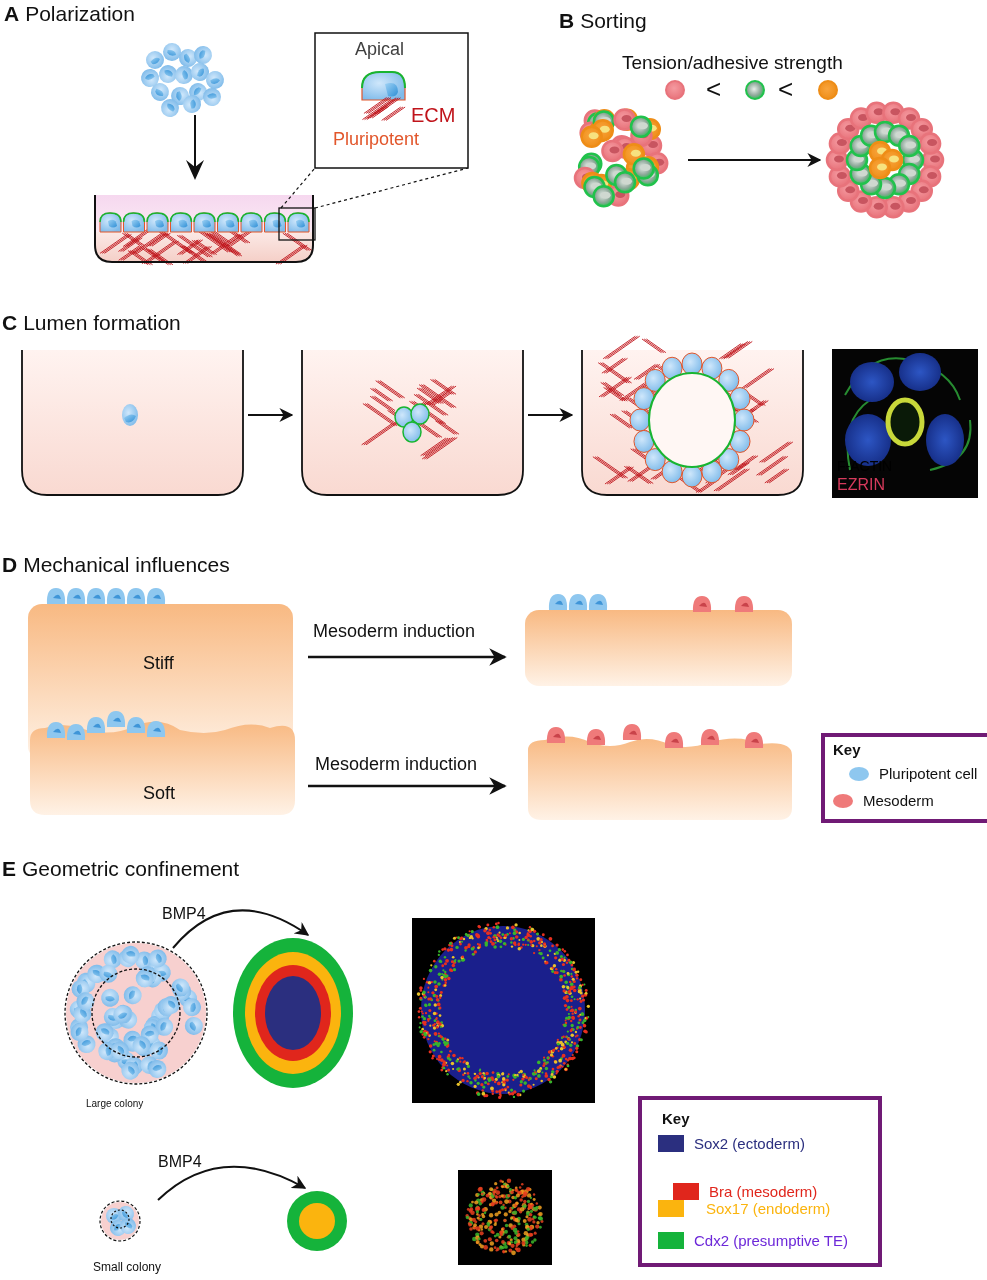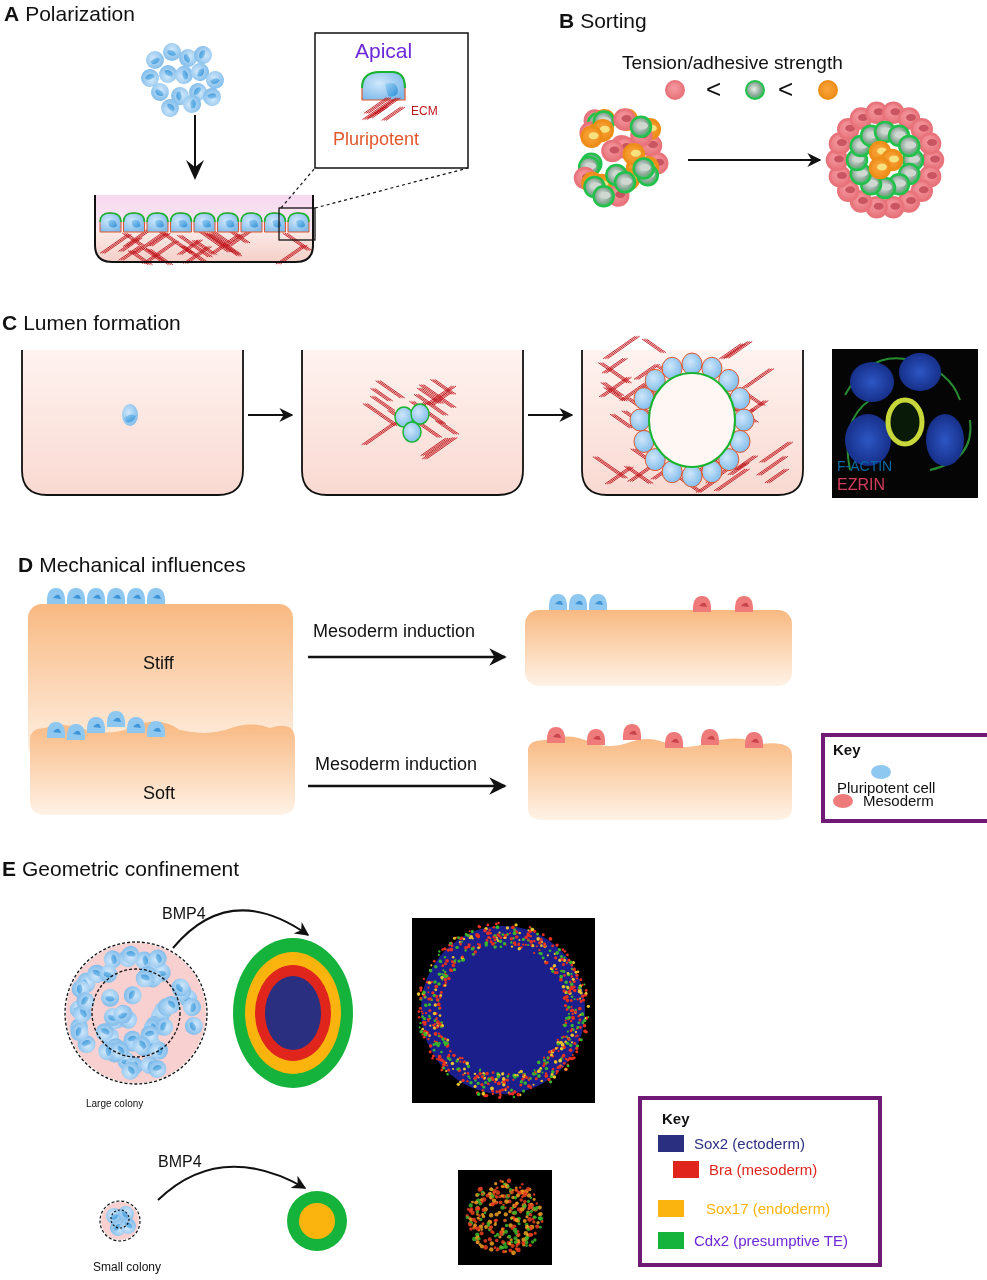--- a/index.html
+++ b/index.html
@@ -2076,47 +2076,47 @@
     <ellipse cx="920" cy="372" rx="21" ry="19" fill="url(#microBlue)"></ellipse>
     <ellipse cx="868" cy="440" rx="23" ry="26" fill="url(#microBlue)"></ellipse>
     <ellipse cx="945" cy="440" rx="19" ry="26" fill="url(#microBlue)"></ellipse>
     <ellipse cx="905" cy="422" rx="17" ry="22" fill="#0a1a08" stroke="#c8d83a" stroke-width="5"></ellipse>
   </g>
 </svg>
 
 <div class="panel-title" style="left:4px; top:2px;">
   <b>A</b><span>Polarization</span>
 </div>
-<div class="lbl" style="left:355px; top:39px; font-size:21px; color:#6d28d9;">Apical</div>
-<div class="lbl" style="left:411px; top:104px; font-size:12px; color:#c0141b;">ECM</div>
+<div class="lbl" style="left:355px; top:39px; font-size:18px; color:#404040;">Apical</div>
+<div class="lbl" style="left:411px; top:104px; font-size:20px; color:#c0141b;">ECM</div>
 <div class="lbl" style="left:333px; top:129px; font-size:18px; color:#e2562b;">Pluripotent</div>
 
 <div class="panel-title" style="left:559px; top:9px;">
   <b>B</b><span>Sorting</span>
 </div>
 <div class="lbl" style="left:622px; top:52px; font-size:19px;">Tension/adhesive strength</div>
 <div class="lbl" style="left:706px; top:74px; font-size:26px;">&lt;</div>
 <div class="lbl" style="left:778px; top:74px; font-size:26px;">&lt;</div>
 
 <div class="panel-title" style="left:2px; top:311px;">
   <b>C</b><span>Lumen formation</span>
 </div>
-<div class="lbl" style="left:837px; top:458px; font-size:14px; color:#0369a1;text-align:right;">F-ACTIN</div>
+<div class="lbl" style="left:837px; top:458px; font-size:14px; color:#000000;text-align:right;">F-ACTIN</div>
 <div class="lbl" style="left:837px; top:476px; font-size:16px; color:#d63a5c;">EZRIN</div>
 
-<div class="panel-title" style="left:18px; top:553px;">
+<div class="panel-title" style="left:2px; top:553px;">
   <b>D</b><span>Mechanical influences</span>
 </div>
 <div class="lbl" style="left:313px; top:621px; font-size:18px;">Mesoderm induction</div>
 <div class="lbl" style="left:143px; top:653px; font-size:18px;">Stiff</div>
 <div class="lbl" style="left:315px; top:754px; font-size:18px;">Mesoderm induction</div>
 <div class="lbl" style="left:143px; top:783px; font-size:18px;">Soft</div>
 <div class="key-box" style="left:821px; top:733px; width:162px; height:82px;">
   <div class="key-title" style="left:8px; top:4px;">Key</div>
-  <div class="key-row" style="left:12px; top:28px;flex-direction:column;">
+  <div class="key-row" style="left:24px; top:28px;">
     <span style="display:inline-block;width:20px;height:14px;border-radius:50%;background:#8ec7ef;margin-right:10px;"></span>
     <span>Pluripotent cell</span>
   </div>
   <div class="key-row" style="left:8px; top:55px;">
     <span style="display:inline-block;width:20px;height:14px;border-radius:50%;background:#ef7a7a;margin-right:10px;"></span>
     <span>Mesoderm</span>
   </div>
 </div>
 
 <div class="panel-title" style="left:2px; top:857px;">
@@ -2126,21 +2126,21 @@
 <div class="lbl" style="left:86px; top:1098px; font-size:10px;">Large colony</div>
 <div class="lbl" style="left:158px; top:1153px; font-size:16px;">BMP4</div>
 <div class="lbl" style="left:84px; top:1260px; font-size:12px;margin-left:9px;">Small colony</div>
 
 <div class="key-box" style="left:638px; top:1096px; width:236px; height:163px;">
   <div class="key-title" style="left:20px; top:10px;">Key</div>
   <div class="key-row" style="left:16px; top:35px;">
     <span class="sw" style="background:#2b2f7f"></span>
     <span style="color:#2b2f7f">Sox2 (ectoderm)</span>
   </div>
-  <div class="key-row" style="left:16px; top:61px;padding-left:15px;">
+  <div class="key-row" style="left:16px; top:83px;padding-left:15px;">
     <span class="sw" style="background:#e0261c"></span>
     <span style="color:#e0261c">Bra (mesoderm)</span>
   </div>
   <div class="key-row" style="left:16px; top:100px;gap:12px;">
     <span class="sw" style="background:#fbb40e"></span>
     <span style="color:#fbb40e">Sox17 (endoderm)</span>
   </div>
   <div class="key-row" style="left:16px; top:132px;">
     <span class="sw" style="background:#15b33b"></span>
     <span style="color:#6d28d9">Cdx2 (presumptive TE)</span>

